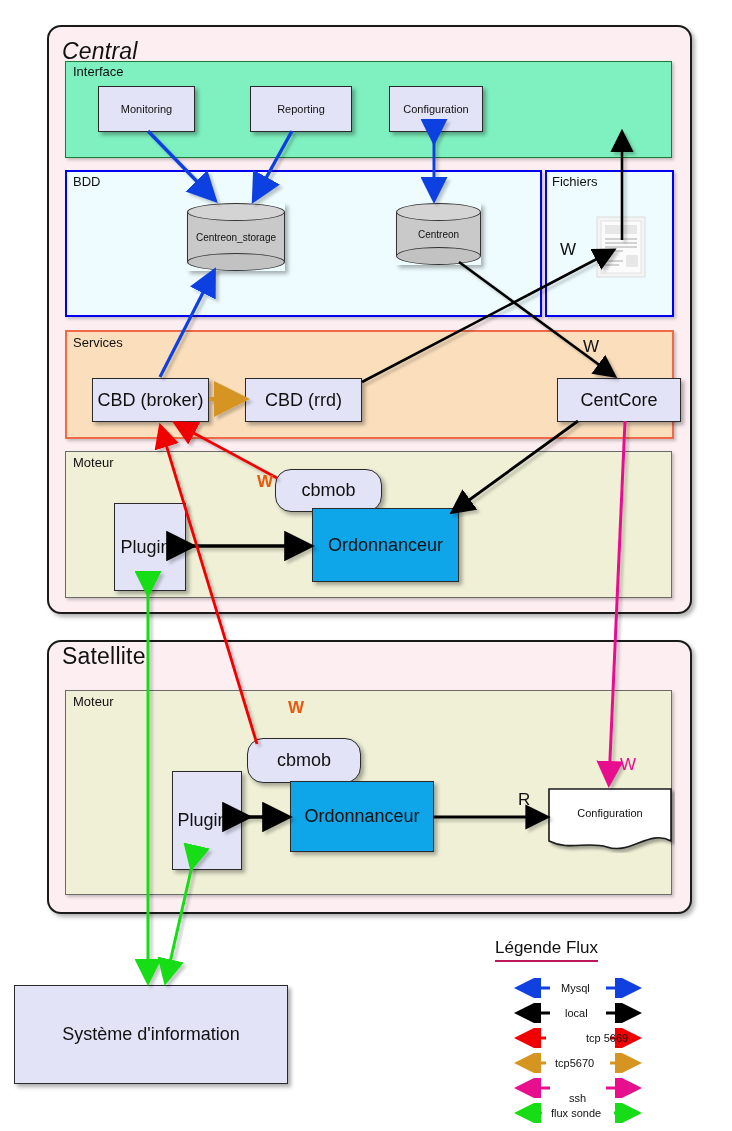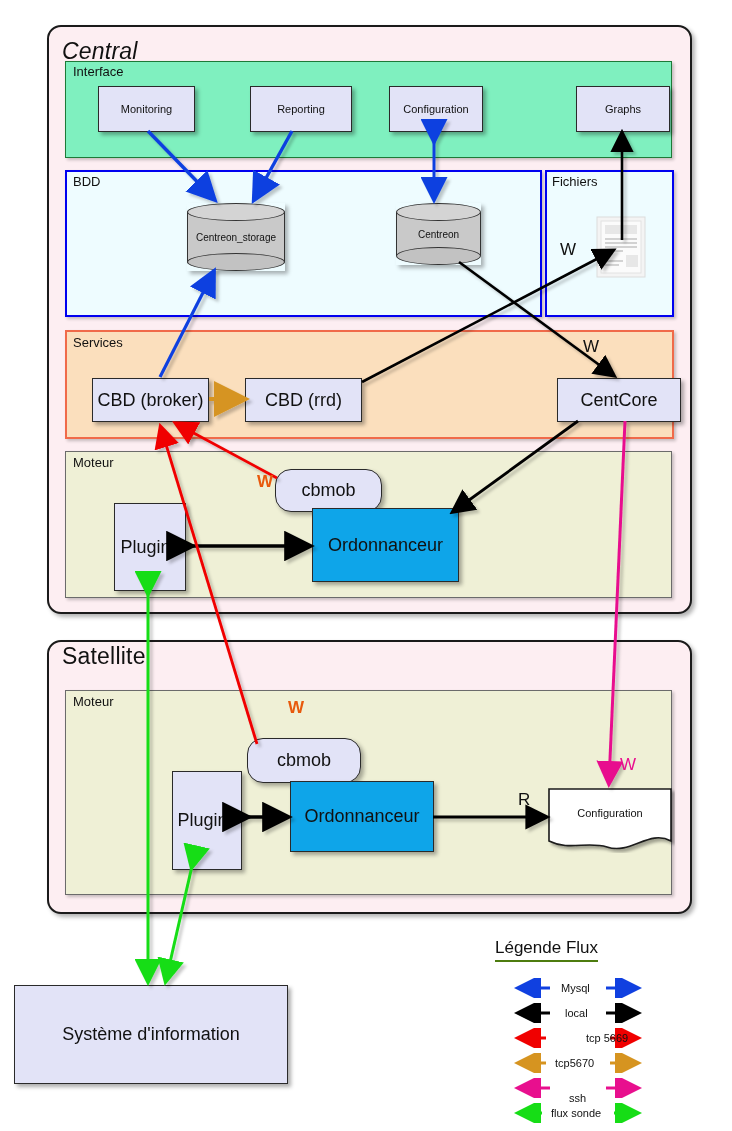--- a/index.html
+++ b/index.html
@@ -50,21 +50,21 @@
 
   
   #links{position:absolute;left:0;top:0;width:732px;height:1131px;pointer-events:none;}
 
   .elabel{position:absolute;font-size:17px;color:#111;font-family:"Liberation Sans",sans-serif;}
   .elabel.orange{color:#e8590c;font-weight:600;}
   .elabel.magenta{color:#e80f8e;}
 
   
   #legend{position:absolute;}
-  #legend .ltitle{position:absolute;font-size:17px;color:#111;border-bottom:2px solid #4d7c0f;padding-bottom:2px;}
+  #legend .ltitle{position:absolute;font-size:17px;color:#111;border-bottom:2px solid #be185d;padding-bottom:2px;}
   .lrow{position:absolute;display:flex;align-items:center;justify-content:center;width:160px;height:20px;}
   .lrow .ltxt{font-size:11px;color:#111;padding:0 5px;white-space:nowrap;}
 </style>
 </head>
 <body>
 
 <div id="canvas">
 
   <div class="outer" style="left:47px;top:25px;width:641px;height:585px;"></div>
   <div class="outer-title" style="left:62px;top:38px;font-style:italic;">Central</div>
@@ -73,23 +73,20 @@
   <div class="zone-title" style="left:73px;top:64px;">Interface</div>
 
   <div class="node" style="left:250px;top:86px;width:100px;height:44px;">
     <span>Reporting</span>
   </div>
   <div class="node" style="left:98px;top:86px;width:95px;height:44px;">
     <span>Monitoring</span>
   </div>
   <div class="node" style="left:389px;top:86px;width:92px;height:44px;">
     <span>Configuration</span>
-  </div>
-  <div class="node" style="left:576px;top:86px;width:92px;height:44px;">
-    <span>Graphs</span>
   </div>
 
   <div class="zone z-bdd" style="left:65px;top:170px;width:473px;height:143px;"></div>
   <div class="zone-title" style="left:73px;top:174px;">BDD</div>
 
   <div class="cyl" style="left:187px;top:203px;width:98px;height:68px;">
     <div class="body"></div>
     <div class="bot"></div>
     <div class="top"></div>
     <div class="lbl">Centreon_storage</div>

